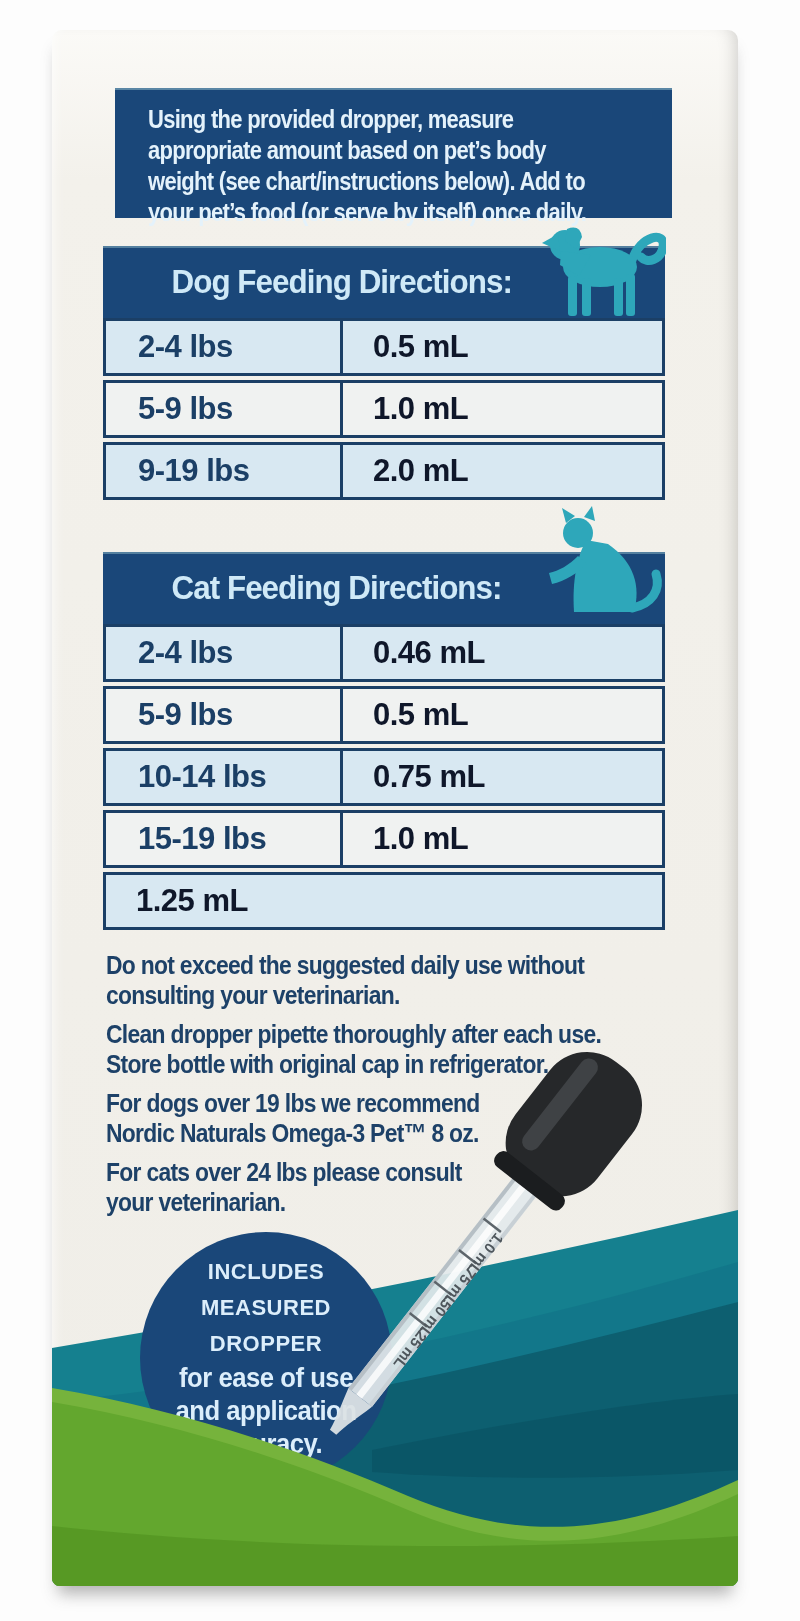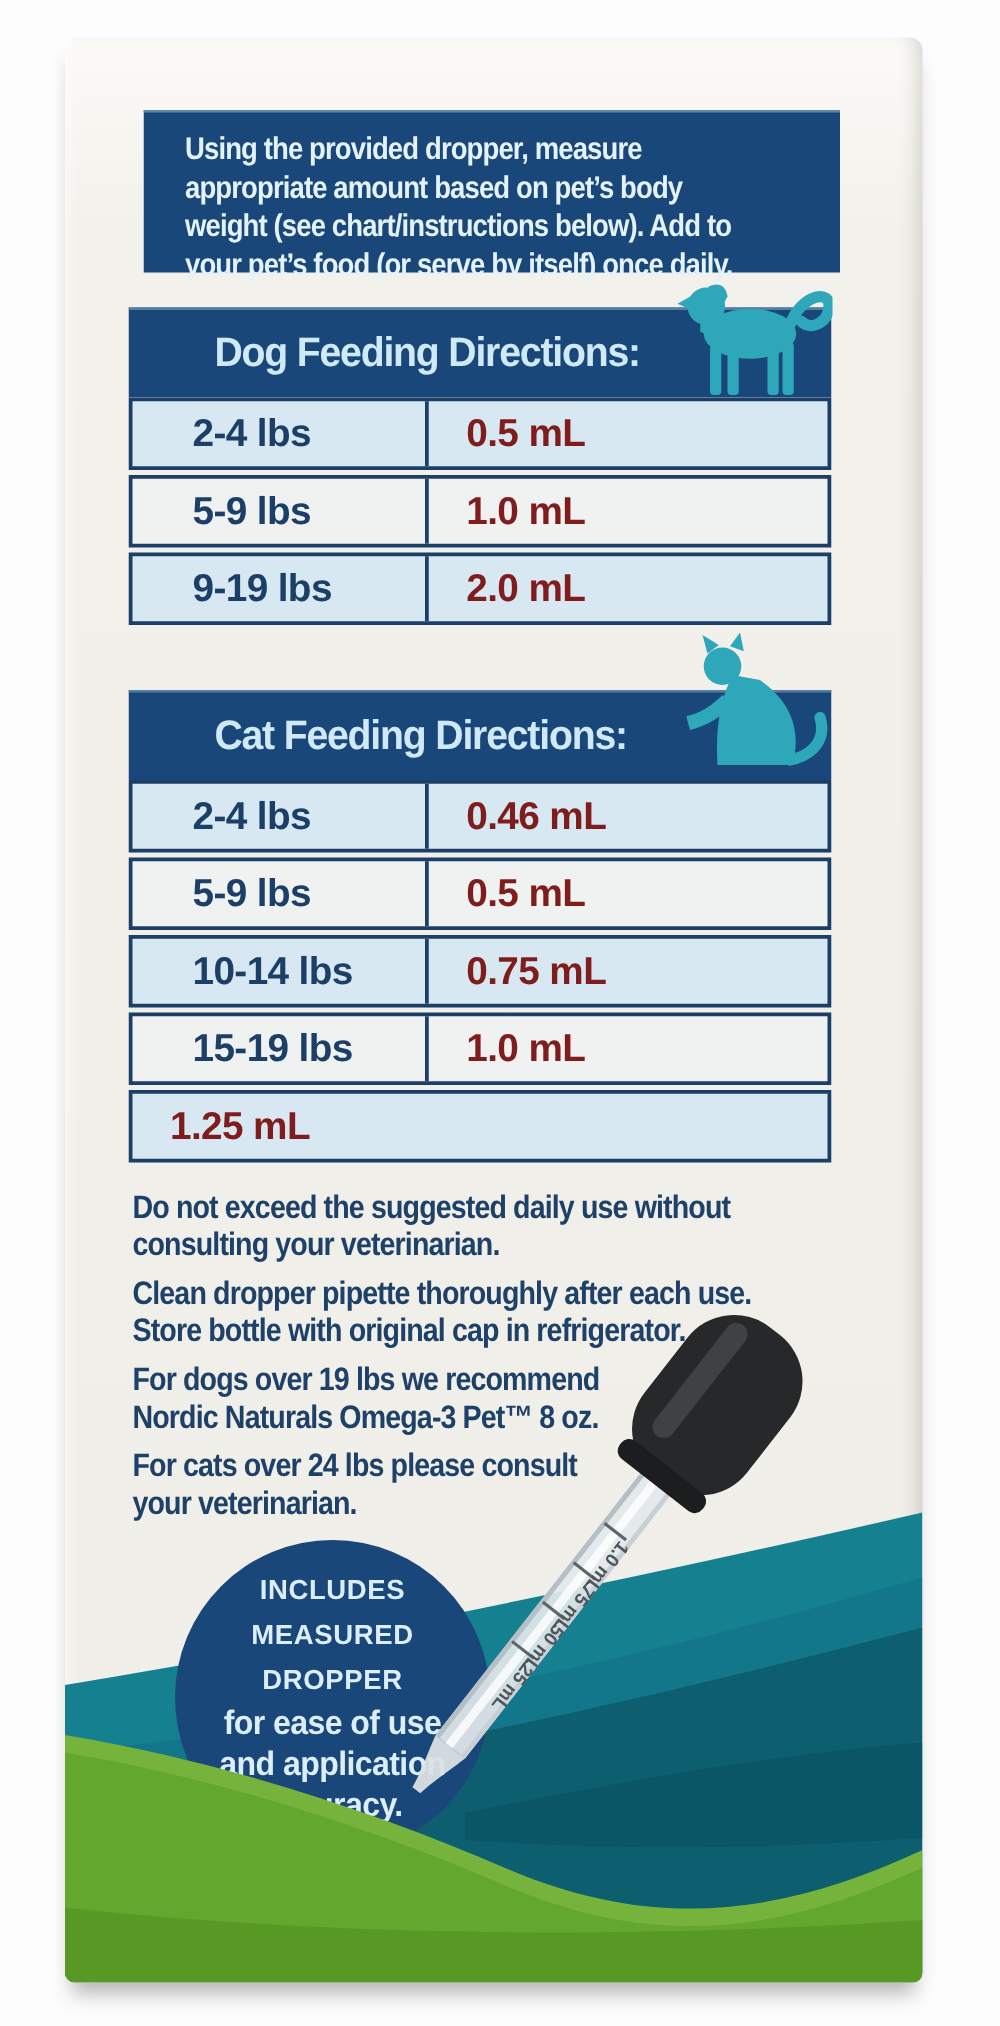--- a/index.html
+++ b/index.html
@@ -19,22 +19,22 @@
   
   .bar{position:absolute;left:51px;width:562px;height:72px;background:#1a4779;border-top:2px solid #54809f;box-sizing:border-box;padding-left:40px;}
   .bar .ttl{font-size:33px;font-weight:bold;line-height:68px;color:#cfe9f7;padding-left:30px;
             letter-spacing:-1px;transform:scaleX(.95);transform-origin:left center;white-space:nowrap;}
   .peticon{position:absolute;}
   
   .tbl{position:absolute;left:51px;width:562px;}
   .row{display:flex;border:3px solid #1b3f66;margin-bottom:4px;height:58px;box-sizing:border-box;}
   .row.blue{background:#d8e8f2}.row.white{background:#f0f2f1}
   .cw{width:237px;border-right:3px solid #1b3f66;box-sizing:border-box;
-      font-size:31px;font-weight:bold;line-height:52px;color:#1b3f66;padding-left:48px;letter-spacing:-0.5px;}
-  .cd{flex:1;font-size:31px;font-weight:bold;line-height:52px;color:#7f1d1d;padding-left:30px;letter-spacing:-0.5px;}
+      font-size:31px;font-weight:bold;line-height:52px;color:#1b3f66;padding-left:32px;letter-spacing:-0.5px;}
+  .cd{flex:1;font-size:31px;font-weight:bold;line-height:52px;color:#0f172a;padding-left:30px;letter-spacing:-0.5px;}
   
   .notes{position:absolute;left:54px;top:920px;width:600px;}
   .note{margin-bottom:9px;}
   .note .ln{font-size:26px;font-weight:bold;line-height:30px;color:#1d4168;
             letter-spacing:-0.8px;transform:scaleX(.88);transform-origin:left center;white-space:nowrap;}
   
   .scene{position:absolute;left:0;top:1120px;width:686px;height:436px;}
   .badge{position:absolute;left:88px;top:1202px;width:252px;height:252px;border-radius:50%;
          background:#1a4779;text-align:center;padding-top:22px;box-sizing:border-box;}
   .badge .b{font-size:22px;font-weight:bold;line-height:36px;letter-spacing:.5px;color:#dceefb;}

